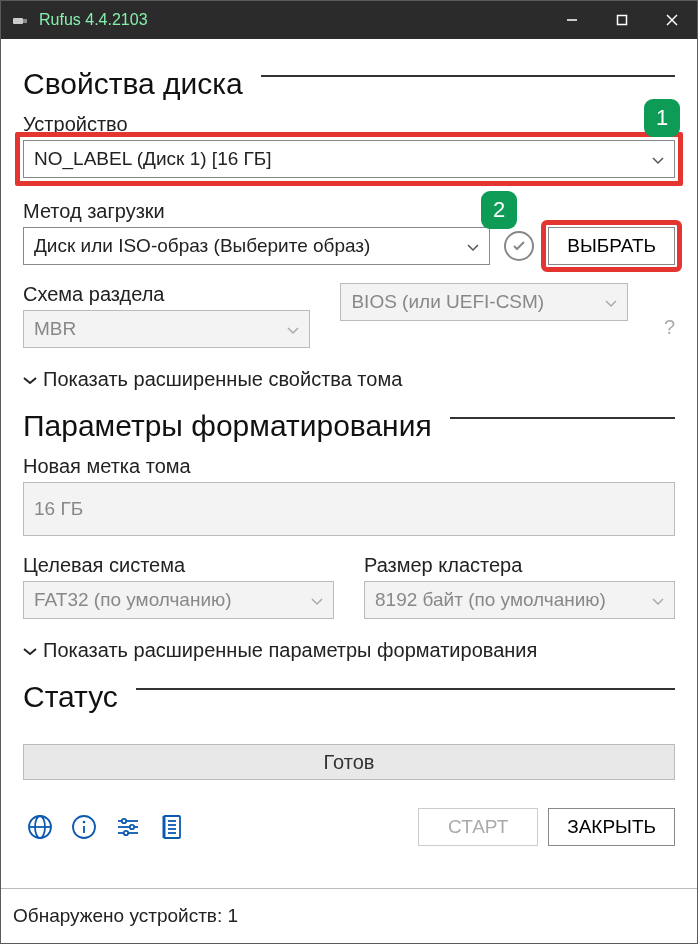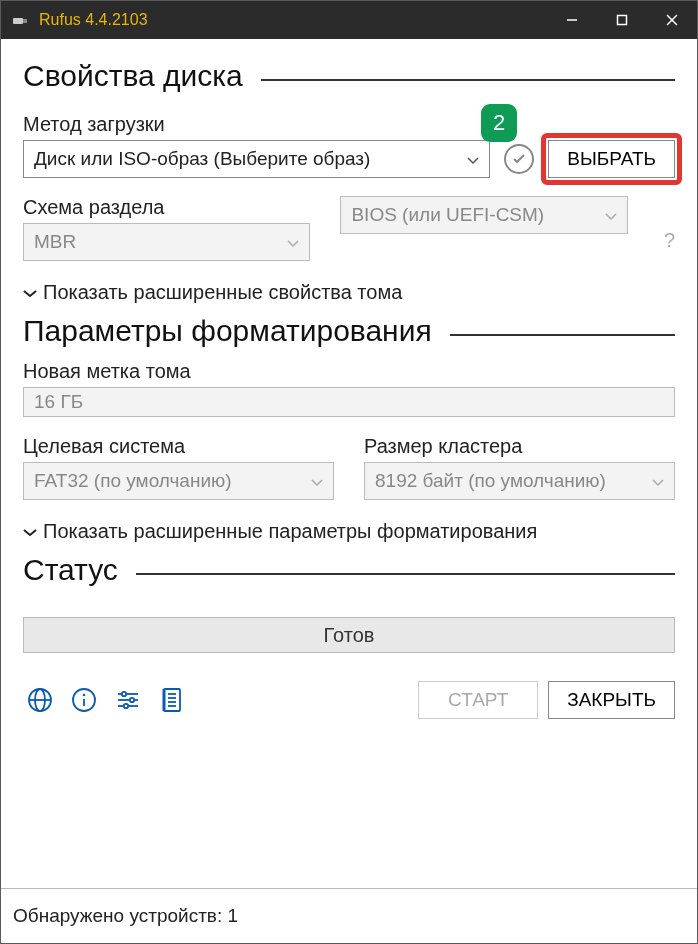--- a/index.html
+++ b/index.html
@@ -1,32 +1,32 @@
 <!DOCTYPE html>
 <html><head>
 <meta charset="utf-8">
 <style>
   * { box-sizing: border-box; margin: 0; padding: 0; font-family: 'Segoe UI', Arial, sans-serif; }
   body { background: #f0f0f0; display: flex; justify-content: center; }
   .window { width: 698px; height: 944px; background: #fff; border: 1px solid #5a5a5a; display: flex; flex-direction: column; }
-  .titlebar { height: 38px; background: #2b2b2b; color: #eab308; display: flex; align-items: center; padding: 0 0 0 10px; }
+  .titlebar { height: 38px; background: #2b2b2b; color: #86efac; display: flex; align-items: center; padding: 0 0 0 10px; }
   .titlebar .app-icon { width: 18px; height: 18px; margin-right: 10px; }
   .titlebar .title { font-size: 16px; flex: 1; }
   .tb-btn { width: 50px; height: 38px; display: flex; align-items: center; justify-content: center; color: #fff; }
   .tb-btn svg { stroke: #fff; }
   .content { padding: 18px 22px 8px 22px; flex: 1; display: flex; flex-direction: column; }
-  .section-header { display: flex; align-items: center; margin-top: 2px; margin-bottom: 12px; }
+  .section-header { display: flex; margin-top: 10px; margin-bottom: 12px; }
   .section-header .sh-title { font-size: 30px; font-weight: 400; color: #111; white-space: nowrap; }
   .section-header .sh-line { flex: 1; height: 2px; background: #333; margin-left: 18px; margin-top: 8px; }
   .label { font-size: 20px; color: #222; margin-bottom: 4px; }
   .col { flex: 1; display: flex; flex-direction: column; min-width: 0; }
   .select { position: relative; width: 100%; height: 38px; border: 1px solid #888; background: #fff; display: flex; align-items: center; padding: 0 30px 0 10px; font-size: 19px; color: #222; }
   .select.disabled { background: #f3f3f3; color: #888; border-color: #bbb; }
   .select .chevron { position: absolute; right: 10px; top: 50%; transform: translateY(-50%); }
-  .input { width: 100%; height: 30px; border: 1px solid #bbb; background: #f3f3f3; padding: 0 10px; font-size: 19px; color: #888; display: flex; align-items: center; }
+  .input { width: 100%; height: 54px; border: 1px solid #bbb; background: #f3f3f3; padding: 0 10px; font-size: 19px; color: #888; display: flex; align-items: center; }
   .highlight-red { border: 5px solid #e53530; padding: 3px; margin: -8px; border-radius: 2px; }
   .device-wrap { position: relative; margin-bottom: 14px; }
   .boot-row { display: flex; align-items: center; gap: 14px; margin-bottom: 10px; position: relative; }
   .boot-select-wrap { flex: 1; }
   .check-circle { width: 30px; height: 30px; border: 2px solid #888; border-radius: 50%; display: flex; align-items: center; justify-content: center; }
   .check-circle svg { stroke: #888; }
   .btn { height: 38px; padding: 0 18px; border: 1px solid #888; background: #fff; font-size: 19px; display: flex; align-items: center; justify-content: center; min-width: 120px; }
   .btn.disabled { color: #aaa; border-color: #ccc; }
   .btn-browse-wrap { border: 5px solid #e53530; padding: 2px; margin: -7px; border-radius: 6px; }
   .badge { position: absolute; width: 36px; height: 38px; background: #0d9b56; border-radius: 9px; display: flex; align-items: center; justify-content: center; color: #fff; font-size: 22px; font-weight: 500; z-index: 5; }
@@ -76,20 +76,36 @@
     </div>
   </div>
 
   <div class="content">
 
     <div class="section-header">
       <span class="sh-title">Свойства диска</span>
       <div class="sh-line"></div>
     </div>
 
+    <div class="relwrap">
+      <div class="label">Устройство</div>
+      <div class="device-wrap">
+        <div class="highlight-red relwrap">
+          <div class="badge badge-1">1</div>
+          <div class="select">
+            <span>NO_LABEL (Диск 1) [16 ГБ]</span>
+            <span class="chevron">
+              <svg width="12" height="8" viewBox="0 0 12 8">
+                  <path d="M1 1l5 5 5-5" fill="none" stroke="#555" stroke-width="1.5"></path>
+                </svg>
+            </span>
+          </div>
+        </div>
+      </div>
+    </div>
 
     <div class="label mt">Метод загрузки</div>
     <div class="boot-row relwrap">
       <div class="badge badge-2">2</div>
       <div class="boot-select-wrap">
         <div class="select">
           <span>Диск или ISO-образ (Выберите образ)</span>
           <span class="chevron">
             <svg width="12" height="8" viewBox="0 0 12 8">
                 <path d="M1 1l5 5 5-5" fill="none" stroke="#555" stroke-width="1.5"></path>

